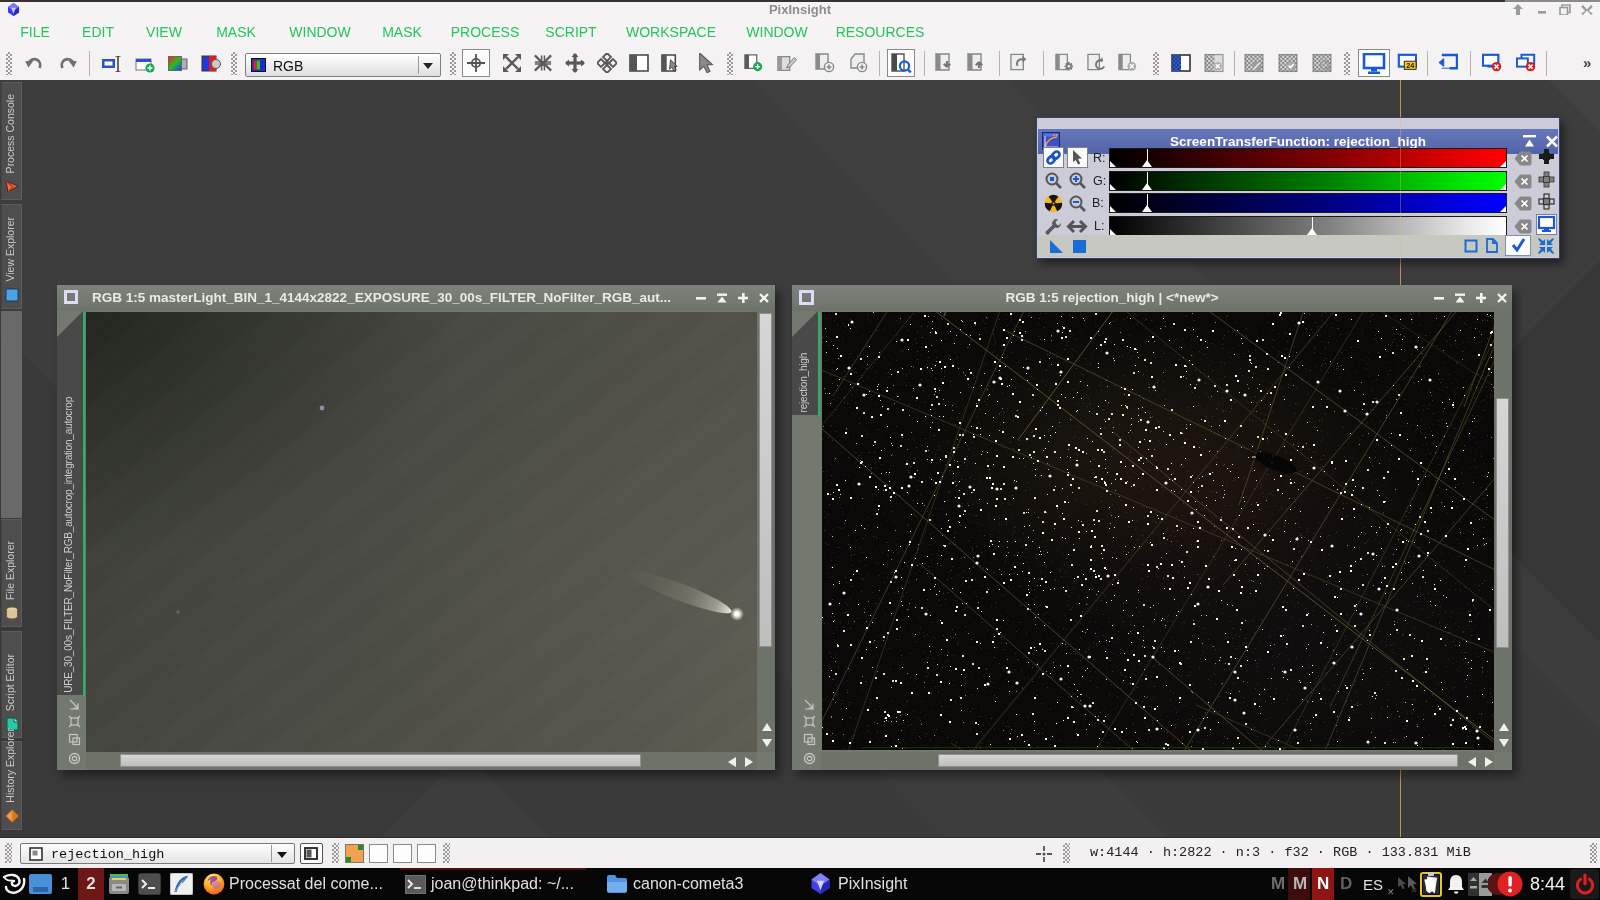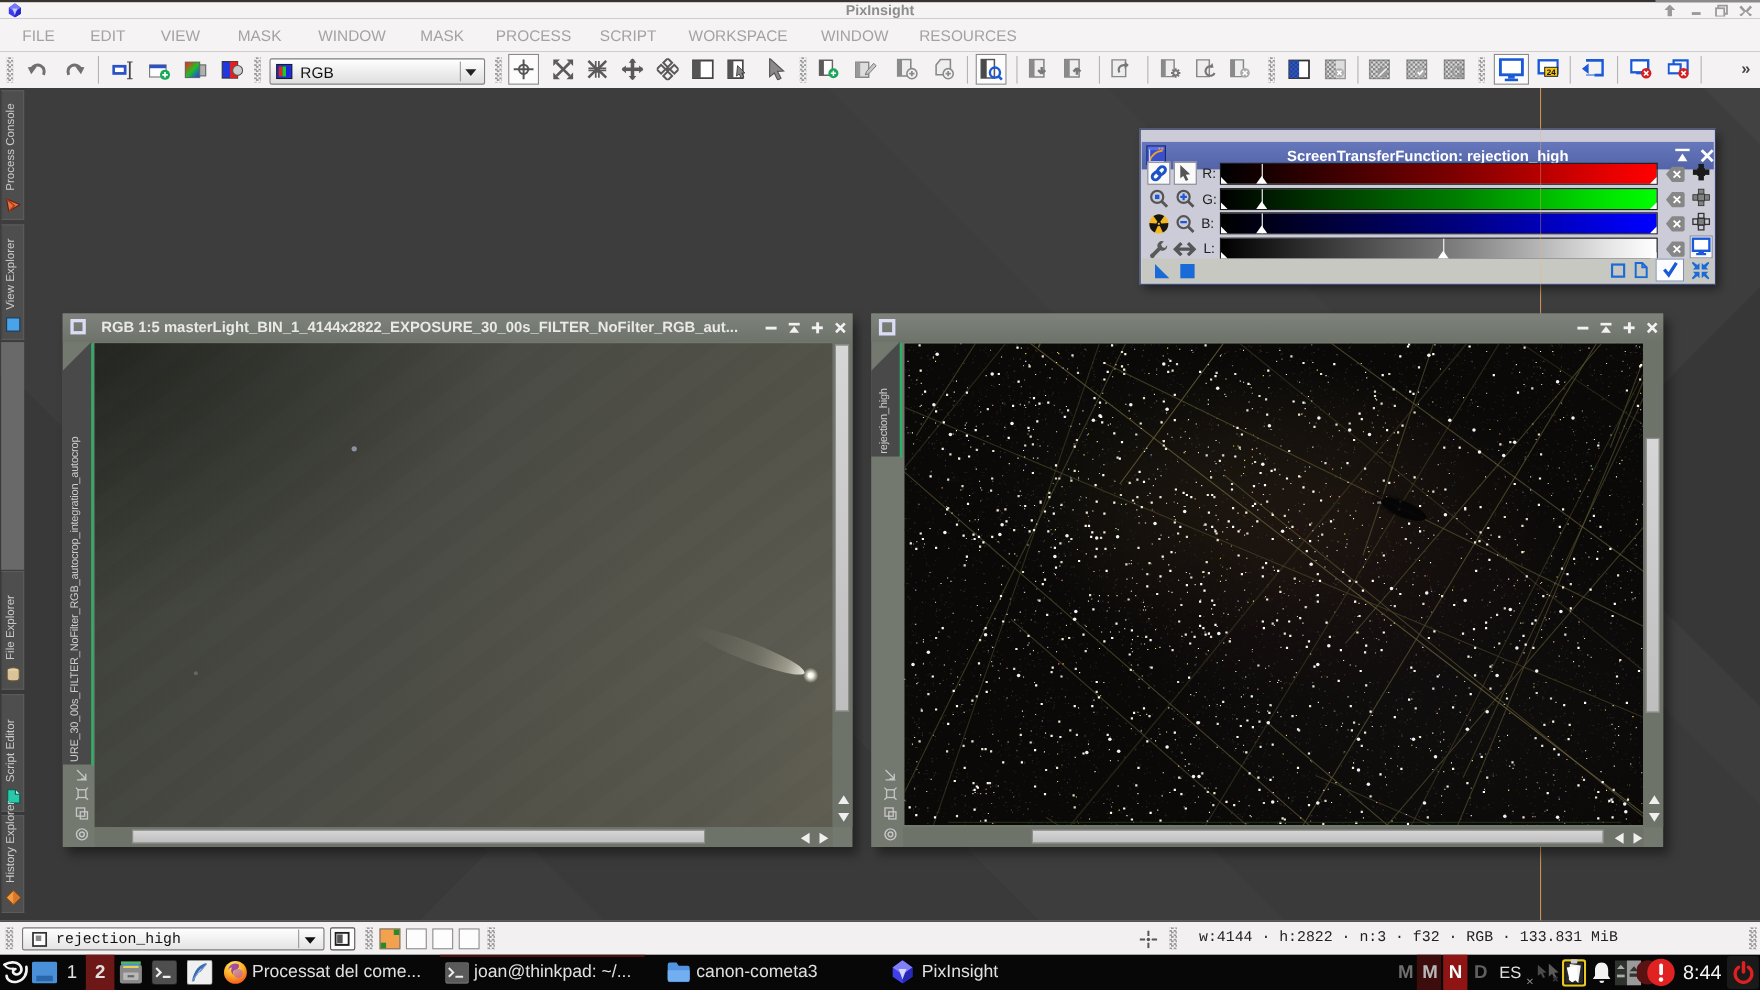--- a/index.html
+++ b/index.html
@@ -2,21 +2,21 @@
 <html><head><meta charset="utf-8"><style>
 *{margin:0;padding:0;box-sizing:border-box}
 html,body{width:1600px;height:900px;overflow:hidden;background:#3d3d3d;font-family:"Liberation Sans",sans-serif}
 .abs{position:absolute}
 #root{position:relative;width:1600px;height:900px}
 
 #tbar{left:0;top:0;width:1600px;height:17px;background:#f5f3f3;border-top:2px solid #383230}
 #tbar .r{position:absolute;right:0;top:-2px;width:95px;height:2px;background:#8a8a8a}
 #apptitle{position:absolute;left:0;right:0;top:2px;text-align:center;font-size:13px;font-weight:bold;color:#8d8d8d}
 #menubar{left:0;top:17px;width:1600px;height:30px;background:#f5f3f3}
-.menu{position:absolute;top:24px;font-size:14px;color:#a3a3a3;transform:translateX(-50%)}
+.menu{position:absolute;top:24px;font-size:14px;color:#22c55e;transform:translateX(-50%)}
 #toolbar{left:0;top:47px;width:1600px;height:33px;background:#f4f2f2}
 .grip{position:absolute;top:5px;width:6px;height:23px;background:conic-gradient(#9a9a9a 25%,transparent 0 50%,#9a9a9a 0 75%,transparent 0) 0 0/4px 4px}
 .tsep{position:absolute;top:4px;width:1px;height:25px;background:#b4b4b4}
 .ticon{position:absolute;top:6px;width:20px;height:20px;color:#6a6a6a;font-size:17px;line-height:20px;text-align:center}
 .tbox{position:absolute;top:2px;width:28px;height:28px;background:#fcfcfc;border:1px solid #8a8a8a;display:flex;align-items:center;justify-content:center}
 
 #ws{left:0;top:80px;width:1600px;height:757px;background:#3d3d3d;overflow:hidden}
 
 .vtab{position:absolute;left:1px;width:21px;background:#4e4e4e;border:1px solid #5c5c5c;border-left-color:#444}
 .vtab .txt{position:absolute;left:2px;bottom:26px;writing-mode:vertical-rl;transform:rotate(180deg);font-size:10.5px;color:#c9c9c9;white-space:nowrap}
@@ -455,20 +455,21 @@
 
     <div class="sb-h" style="left:29px;bottom:0;right:18px"></div>
     <div class="thumb" style="left:63px;top:469px;width:521px;height:13px"></div>
     <div class="sbarrow" style="left:671px;top:472px;border-top:5px solid transparent;border-bottom:5px solid transparent;border-right:8px solid #efefef"></div>
     <div class="sbarrow" style="left:688px;top:472px;border-top:5px solid transparent;border-bottom:5px solid transparent;border-left:8px solid #efefef"></div>
   </div>
 
   <div class="iwin" style="left:792px;top:205px;width:720px;height:485px">
     <div class="tb">
       <div class="wic" style="width:15px;height:15px"></div>
+      <div class="tt" style="left:0;right:80px;text-align:center">RGB 1:5 rejection_high | &lt;*new*&gt;</div>
       <svg class="wbtn" style="left:640px" viewBox="0 0 14 14">
             <rect x="2" y="6" width="10" height="2.6" fill="#f2f2f2"></rect>
           </svg>
       <svg class="wbtn" style="left:661px" viewBox="0 0 14 14">
             <rect x="2" y="2.5" width="10" height="2.4" fill="#f2f2f2"></rect>
             <polygon points="2.5,11.5 11.5,11.5 7,5.6" fill="#f2f2f2"></polygon>
           </svg>
       <svg class="wbtn" style="left:682px" viewBox="0 0 14 14">
             <rect x="6" y="2" width="2.6" height="10" fill="#f2f2f2"></rect>
             <rect x="2" y="5.7" width="10" height="2.6" fill="#f2f2f2"></rect>

